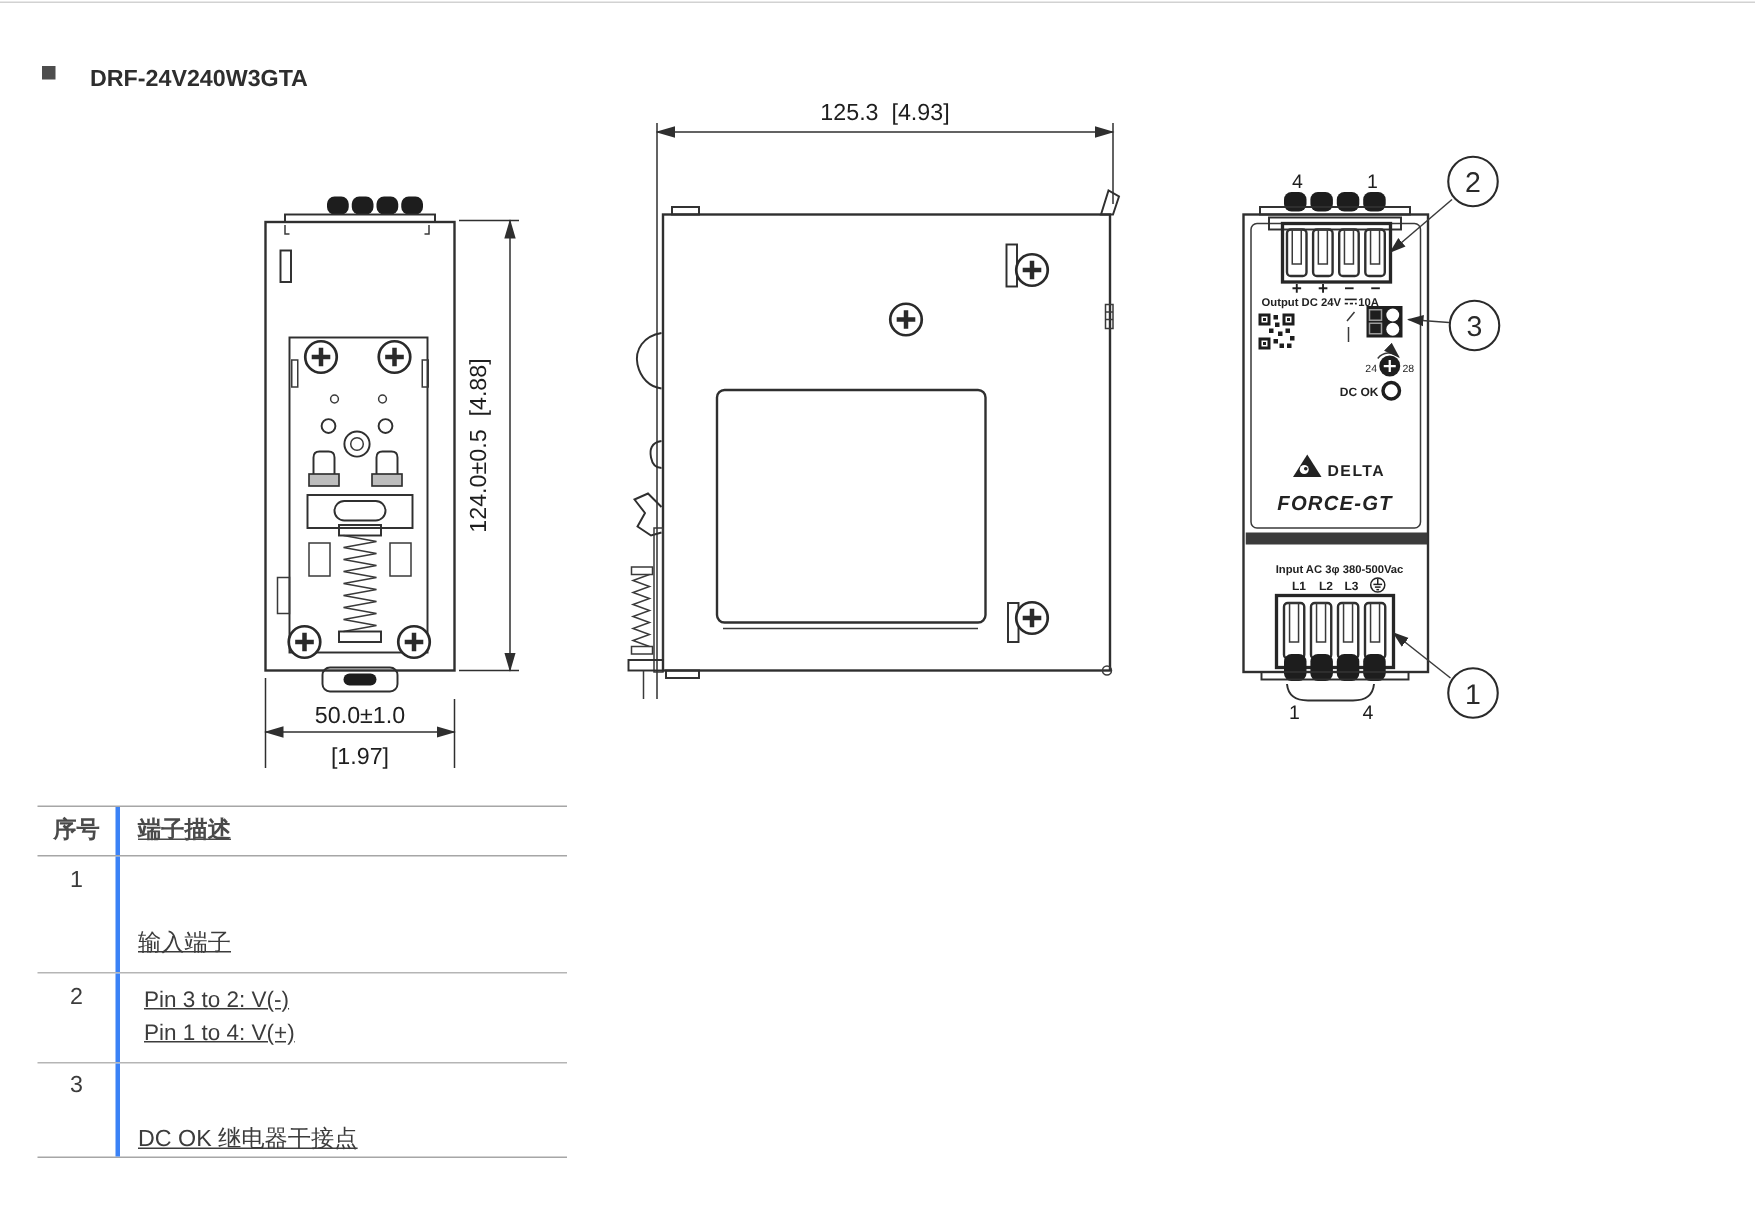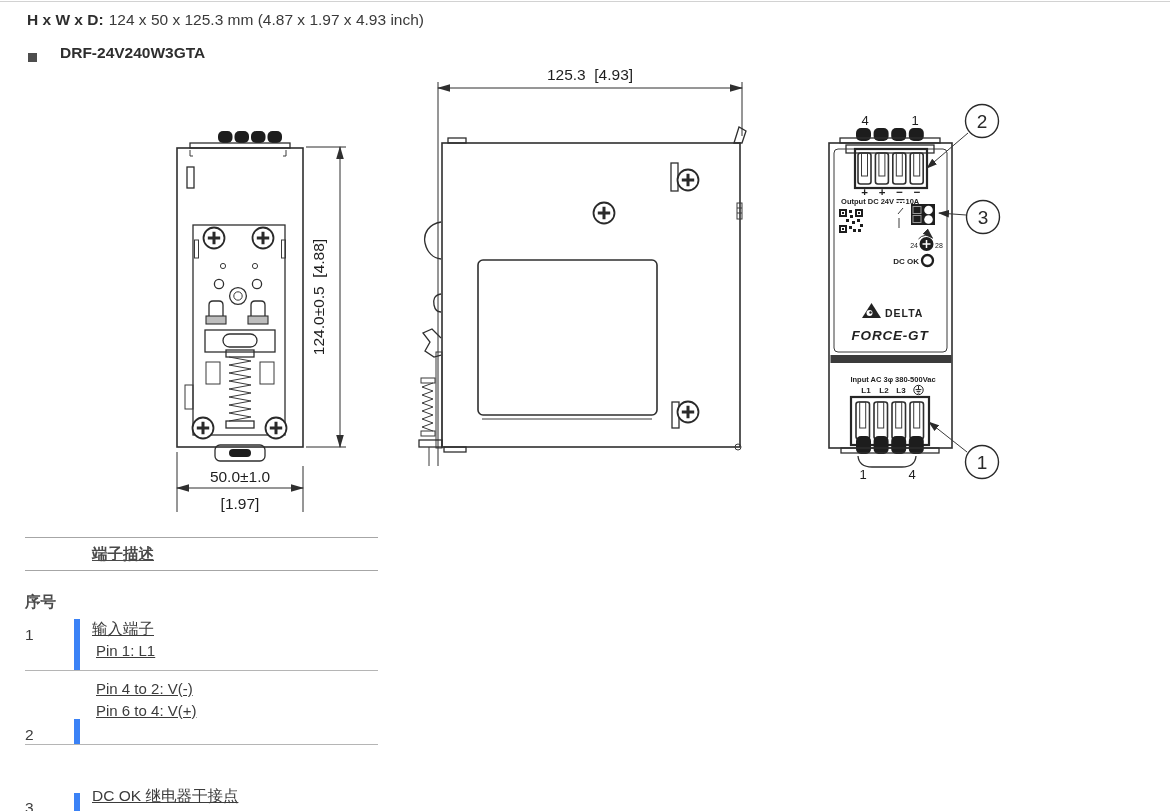--- a/index.html
+++ b/index.html
@@ -1,21 +1,21 @@
 <!DOCTYPE html>
 <html><head>
 <meta charset="utf-8">
 <style>
   html,body{margin:0;padding:0;background:#fff;}
   .page{position:relative;width:1170px;height:811px;background:#fff;overflow:hidden;
         font-family:"Liberation Sans","DejaVu Sans",sans-serif;color:#3c3c3c;}
   .top-rule{position:absolute;left:0;top:1px;width:100%;height:1px;background:#d2d2d2;}
   .dims-line{position:absolute;left:27px;top:11px;font-size:15.5px;color:#3a3a3a;}
   .dims-line .b{font-weight:bold;color:#2e2e2e;margin-right:5px;}
-  .model-line{position:absolute;left:28px;top:44px;display:flex;align-items:flex-end;}
+  .model-line{position:absolute;left:28px;top:44px;display:flex;align-items:flex-start;}
   .bullet{width:9px;height:9px;background:#4d4d4d;display:inline-block;margin-right:23px;}
   .model{font-weight:bold;font-size:15.5px;color:#2e2e2e;}
 
   svg{position:absolute;left:0;top:60px;}
   .ln{fill:none;stroke:#2f2f2f;stroke-width:1.3;}
   .ln15{fill:none;stroke:#2f2f2f;stroke-width:1.6;}
   .ln2{fill:none;stroke:#262626;stroke-width:2.2;}
   .thin{fill:none;stroke:#3a3a3a;stroke-width:1;}
   .dim{stroke:#2f2f2f;stroke-width:1;fill:none;}
   .dark{fill:#1d1d1d;stroke:none;}
@@ -29,38 +29,35 @@
   .t7{font-size:7px;fill:#222;}
   .tc{font-size:19px;fill:#2a2a2a;}
   .brand{font-size:10.5px;font-weight:800;letter-spacing:1px;fill:#222;}
   .series{font-size:13.5px;font-weight:bold;font-style:italic;letter-spacing:.8px;fill:#222;}
 
   .tbl{position:absolute;left:25px;top:537px;width:353px;font-size:15.5px;color:#3c3c3c;}
   .tbl .hdr{display:flex;border-top:1px solid #a6a6a6;border-bottom:1px solid #a6a6a6;
             font-weight:bold;color:#4a4a4a;line-height:32px;height:32px;}
   .tbl .row{display:flex;border-bottom:1px solid #b5b5b5;}
   .tbl .row.last{border-bottom:1px solid #a6a6a6;}
-  .c1{width:55px;border-right:6px solid #3b82f6;flex:0 0 55px;box-sizing:border-box;margin-top:48px;}
+  .c1{width:55px;text-align:center;border-right:3px solid #3b82f6;flex:0 0 55px;box-sizing:border-box;}
   .c2{flex:1;padding-left:12px;text-decoration:underline;}
   .row .c1{padding-top:7px;}
   .row .c2{padding-top:7px;padding-bottom:8px;}
   .row.last .c1{padding-top:0;line-height:30px;}
   .row.last .c2{padding-top:0;padding-bottom:0;line-height:30px;}
   .ttl{line-height:22px;margin-top:40px;}
   .pin{line-height:22px;font-size:15px;padding-left:4px;}
 </style>
 </head>
 <body>
 
 <div class="page">
   <div class="top-rule"></div>
 
-  <div class="dims-line">
-    <span class="b">H x W x D:</span><span>124 x 50 x 125.3 mm (4.87 x 1.97 x 4.93 inch)</span>
-  </div>
 
   <div class="model-line">
     <span class="bullet"></span>
     <span class="model">DRF-24V240W3GTA</span>
   </div>
 
   <svg width="1170" height="470" viewBox="0 60 1170 470">
     <defs>
       <marker id="dimArr" markerWidth="13" markerHeight="10" viewBox="0 0 13 10" refX="12" refY="5" orient="auto-start-reverse" markerUnits="userSpaceOnUse">
         <path d="M0,1.2 L13,5 L0,8.8 Z" fill="#2f2f2f"></path>
@@ -330,28 +327,27 @@
 
   <div class="tbl">
     <div class="hdr">
       <div class="c1">序号</div>
       <div class="c2">端子描述</div>
     </div>
     <div class="row">
       <div class="c1">1</div>
       <div class="c2">
         <div class="ttl">输入端子</div>
-        <div class="pin">Pin 1: L1</div>
       </div>
     </div>
     <div class="row">
       <div class="c1">2</div>
       <div class="c2">
-        <div class="pin">Pin 4 to 2: V(-)</div>
-        <div class="pin">Pin 6 to 4: V(+)</div>
+        <div class="pin">Pin 3 to 2: V(-)</div>
+        <div class="pin">Pin 1 to 4: V(+)</div>
       </div>
     </div>
     <div class="row last">
       <div class="c1">3</div>
       <div class="c2">
         <div class="ttl">DC OK 继电器干接点</div>
       </div>
     </div>
   </div>
 </div>

